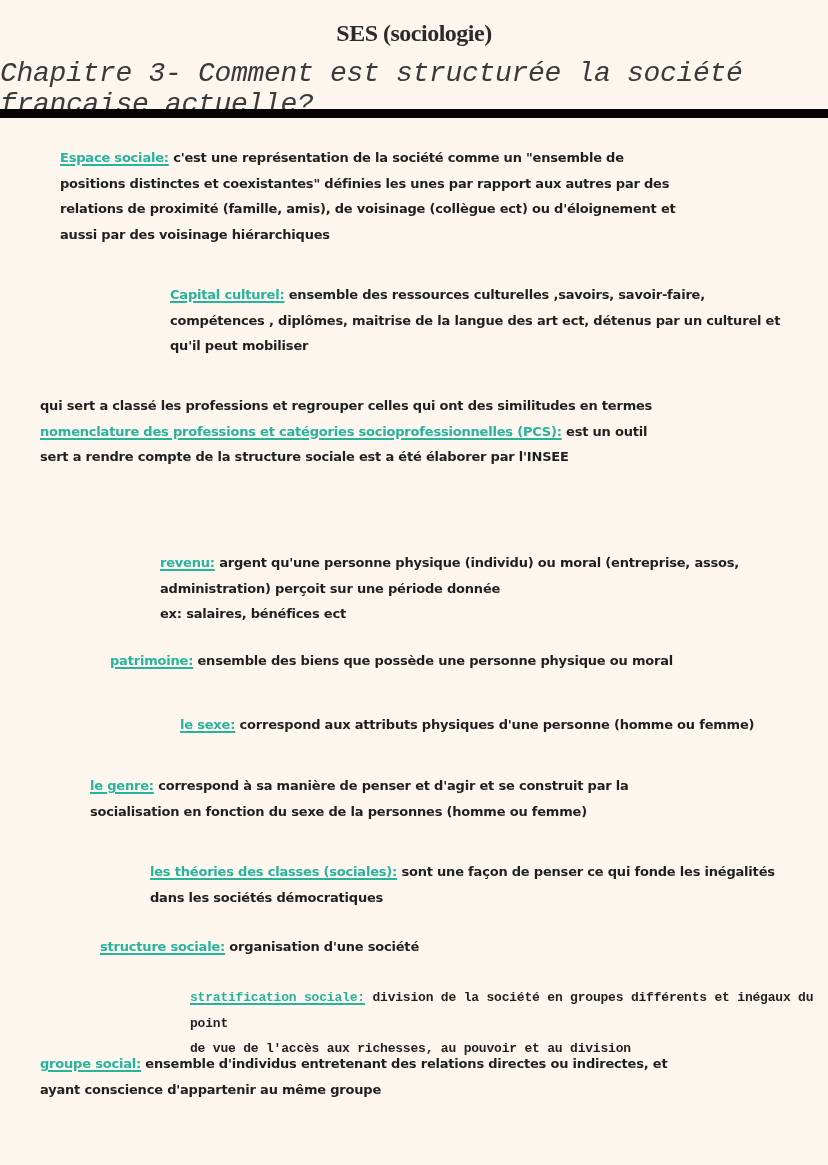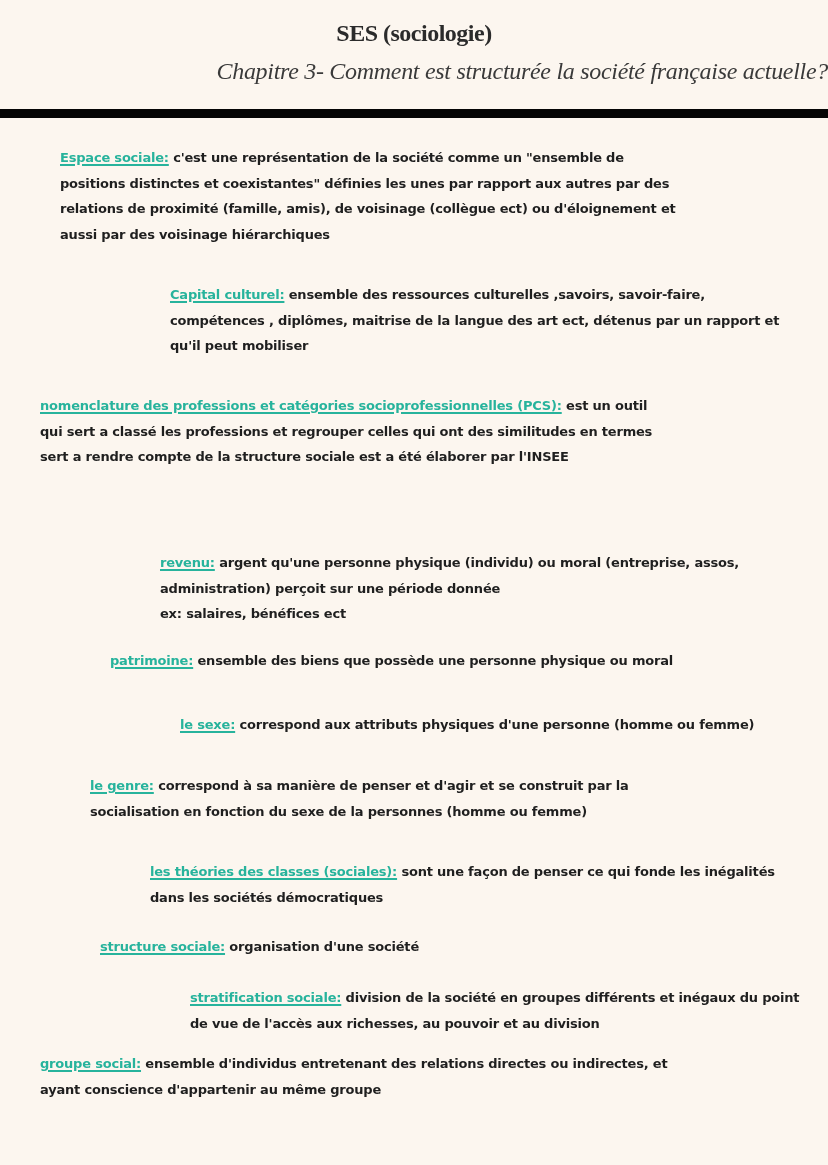--- a/index.html
+++ b/index.html
@@ -10,22 +10,22 @@
     font-family:"DejaVu Sans", sans-serif;
     color:#1c1c1c;
   }
   .header { position:absolute; left:0; top:0; width:816px; height:109px; }
   .title {
     position:absolute; top:20px; left:0; width:828px; text-align:center;
     font-family:"Liberation Serif", serif; font-weight:bold; font-size:24px;
     color:#2b2b2b; letter-spacing:-0.5px;
   }
   .subtitle {
-    position:absolute; top:58px; left:0; width:828px; text-align:right;
-    font-family:Liberation Serif, serif; font-style:italic; font-size:24px;
+    position:absolute; top:58px; left:0; width:828px; text-align:left;
+    font-family:Liberation Mono, monospace; font-style:italic; font-size:28px;
     color:#3a3a3a; letter-spacing:-0.3px;
   }
   .rule { position:absolute; left:0; top:109px; width:828px; height:9px; background:#050505; }
   .def {
     position:absolute; text-align:left;
     font-size:13px; font-weight:bold; line-height:25.5px; color:#1f1f1f;
     letter-spacing:-0.2px;
     margin-top:16px;
   }
   .term {
@@ -44,27 +44,27 @@
 
 <div class="def" style="left:60px; top:129px; width:660px;">
   <div><span class="term">Espace sociale:</span><span> c'est une représentation de la société comme un "ensemble de</span></div>
   <div>positions distinctes et coexistantes" définies les unes par rapport aux autres par des</div>
   <div>relations de proximité (famille, amis), de voisinage (collègue ect) ou d'éloignement et</div>
   <div>aussi par des voisinage hiérarchiques</div>
 </div>
 
 <div class="def" style="left:170px; top:266px; width:640px;">
   <div><span class="term">Capital culturel:</span><span> ensemble des ressources culturelles ,savoirs, savoir-faire,</span></div>
-  <div>compétences , diplômes, maitrise de la langue des art ect, détenus par un rapport et</div>
+  <div>compétences , diplômes, maitrise de la langue des art ect, détenus par un culturel et</div>
   <div>qu'il peut mobiliser</div>
 </div>
 
 <div class="def" style="left:40px; top:377px; width:680px;">
+  <div>qui sert a classé les professions et regrouper celles qui ont des similitudes en termes</div>
   <div><span class="term">nomenclature des professions et catégories socioprofessionnelles (PCS):</span><span> est un outil</span></div>
-  <div>qui sert a classé les professions et regrouper celles qui ont des similitudes en termes</div>
   <div>sert a rendre compte de la structure sociale est a été élaborer par l'INSEE</div>
 </div>
 
 <div class="def" style="left:160px; top:534px; width:620px;">
   <div><span class="term">revenu:</span><span> argent qu'une personne physique (individu) ou moral (entreprise, assos,</span></div>
   <div>administration) perçoit sur une période donnée</div>
   <div>ex: salaires, bénéfices ect</div>
 </div>
 
 <div class="def" style="left:110px; top:632px; width:580px;">
@@ -82,21 +82,21 @@
 
 <div class="def" style="left:150px; top:843px; width:670px;">
   <div><span class="term">les théories des classes (sociales):</span><span> sont une façon de penser ce qui fonde les inégalités</span></div>
   <div>dans les sociétés démocratiques</div>
 </div>
 
 <div class="def" style="left:100px; top:918px; width:340px;">
   <div><span class="term">structure sociale:</span><span> organisation d'une société</span></div>
 </div>
 
-<div class="def" style="left:190px; top:969px; width:638px;">
+<div class="def" style="left:190px; top:969px; width:638px;font-family:Liberation Mono, monospace;">
   <div><span class="term">stratification sociale:</span><span> division de la société en groupes différents et inégaux du point</span></div>
   <div>de vue de l'accès aux richesses, au pouvoir et au division</div>
 </div>
 
 <div class="def" style="left:40px; top:1035px; width:660px;">
   <div><span class="term">groupe social:</span><span> ensemble d'individus entretenant des relations directes ou indirectes, et</span></div>
   <div>ayant conscience d'appartenir au même groupe</div>
 </div>
 
 </body></html>

